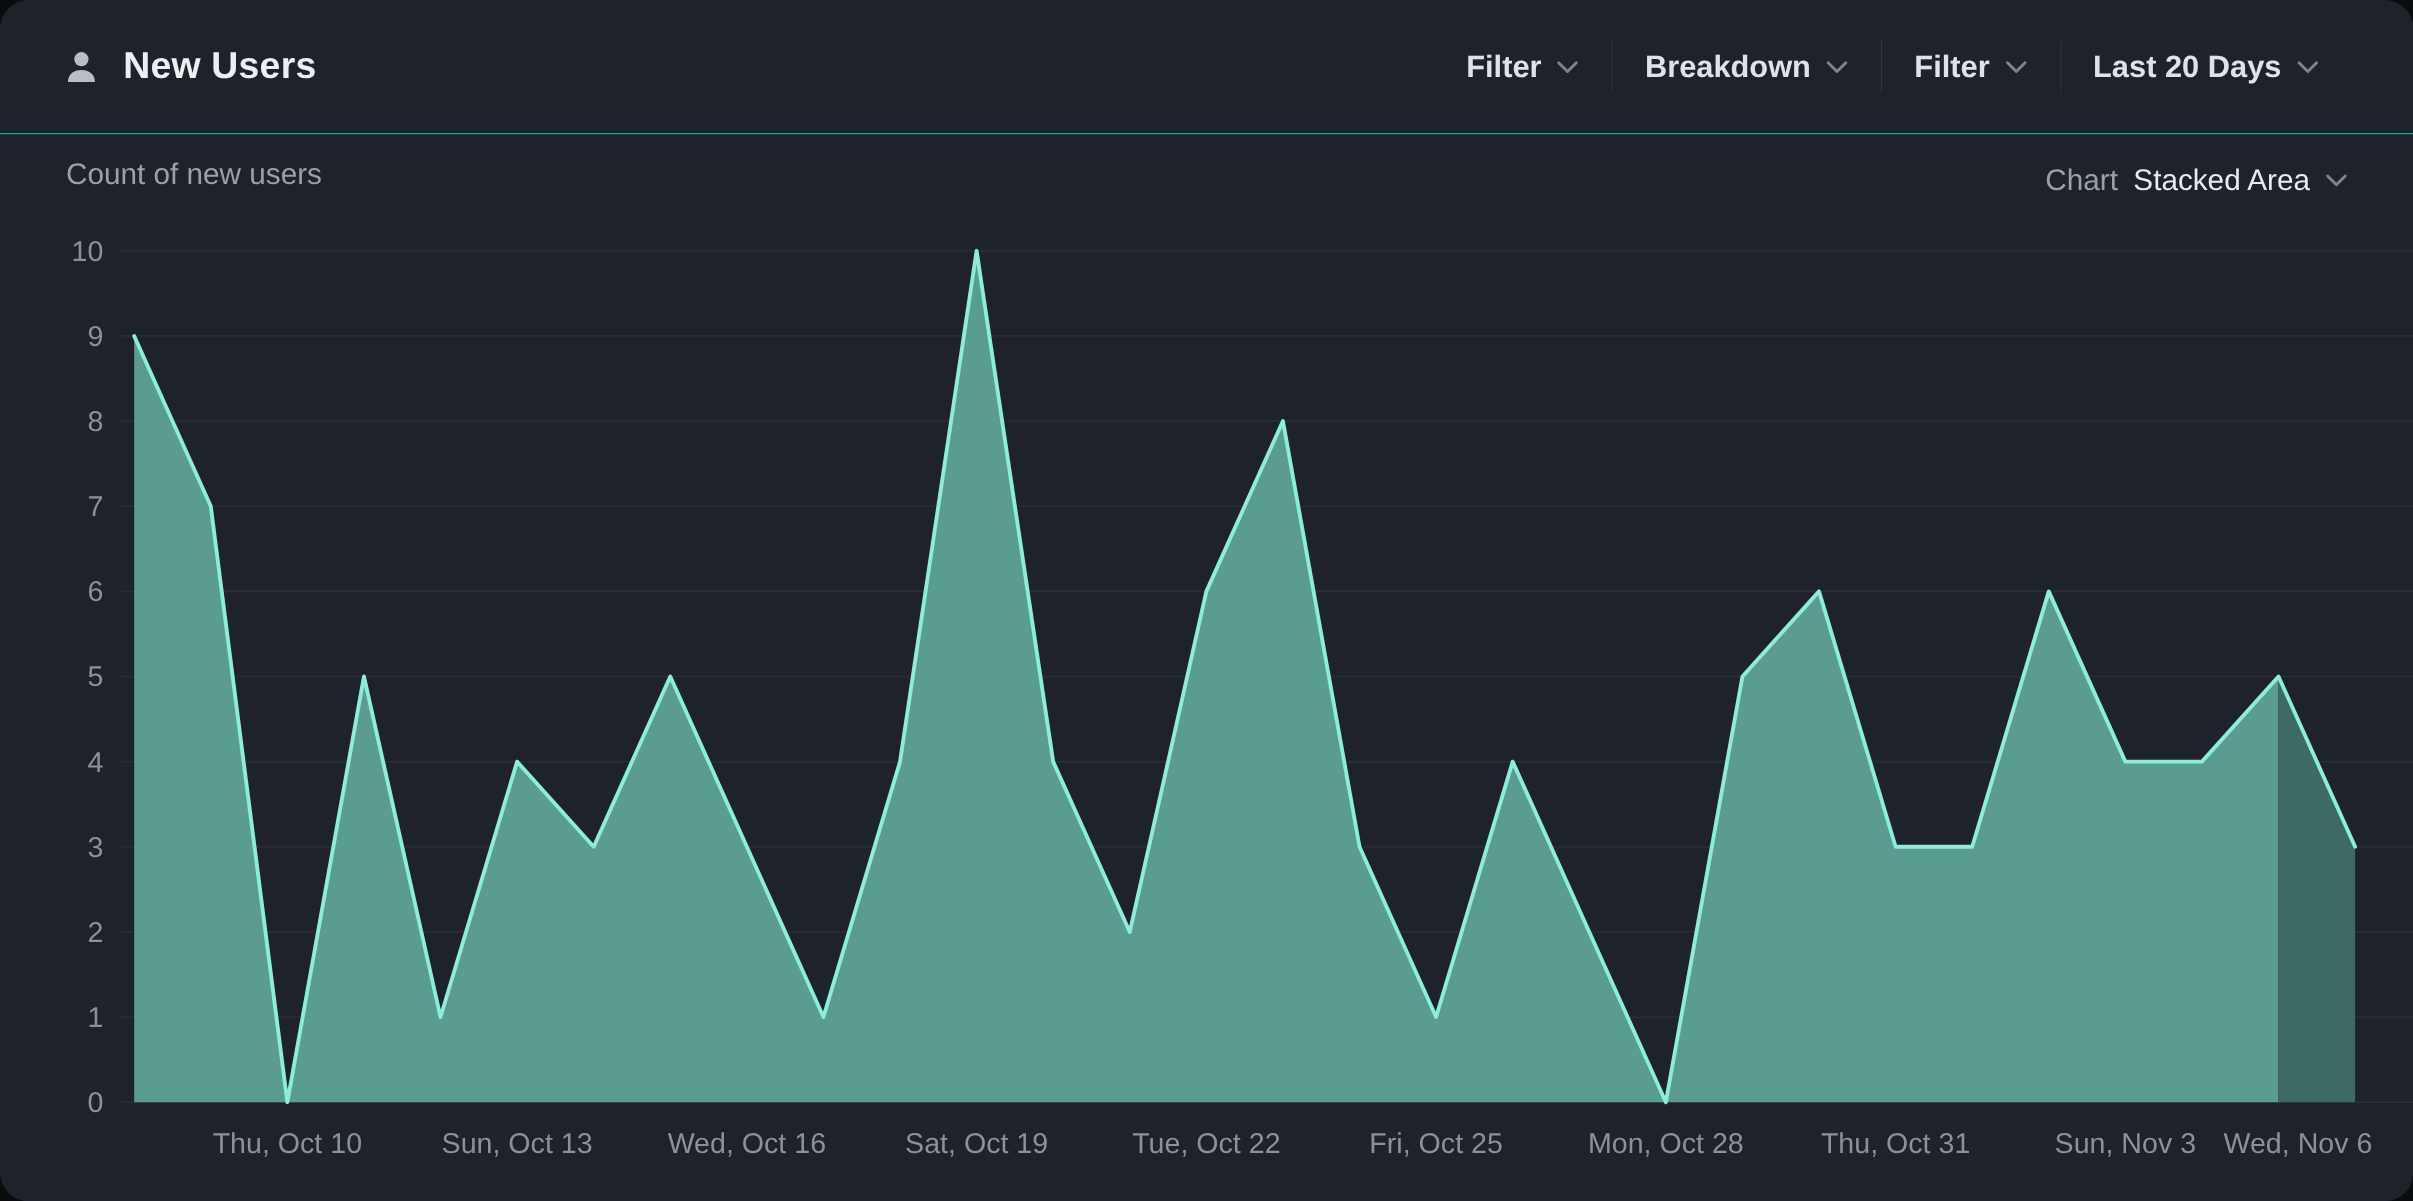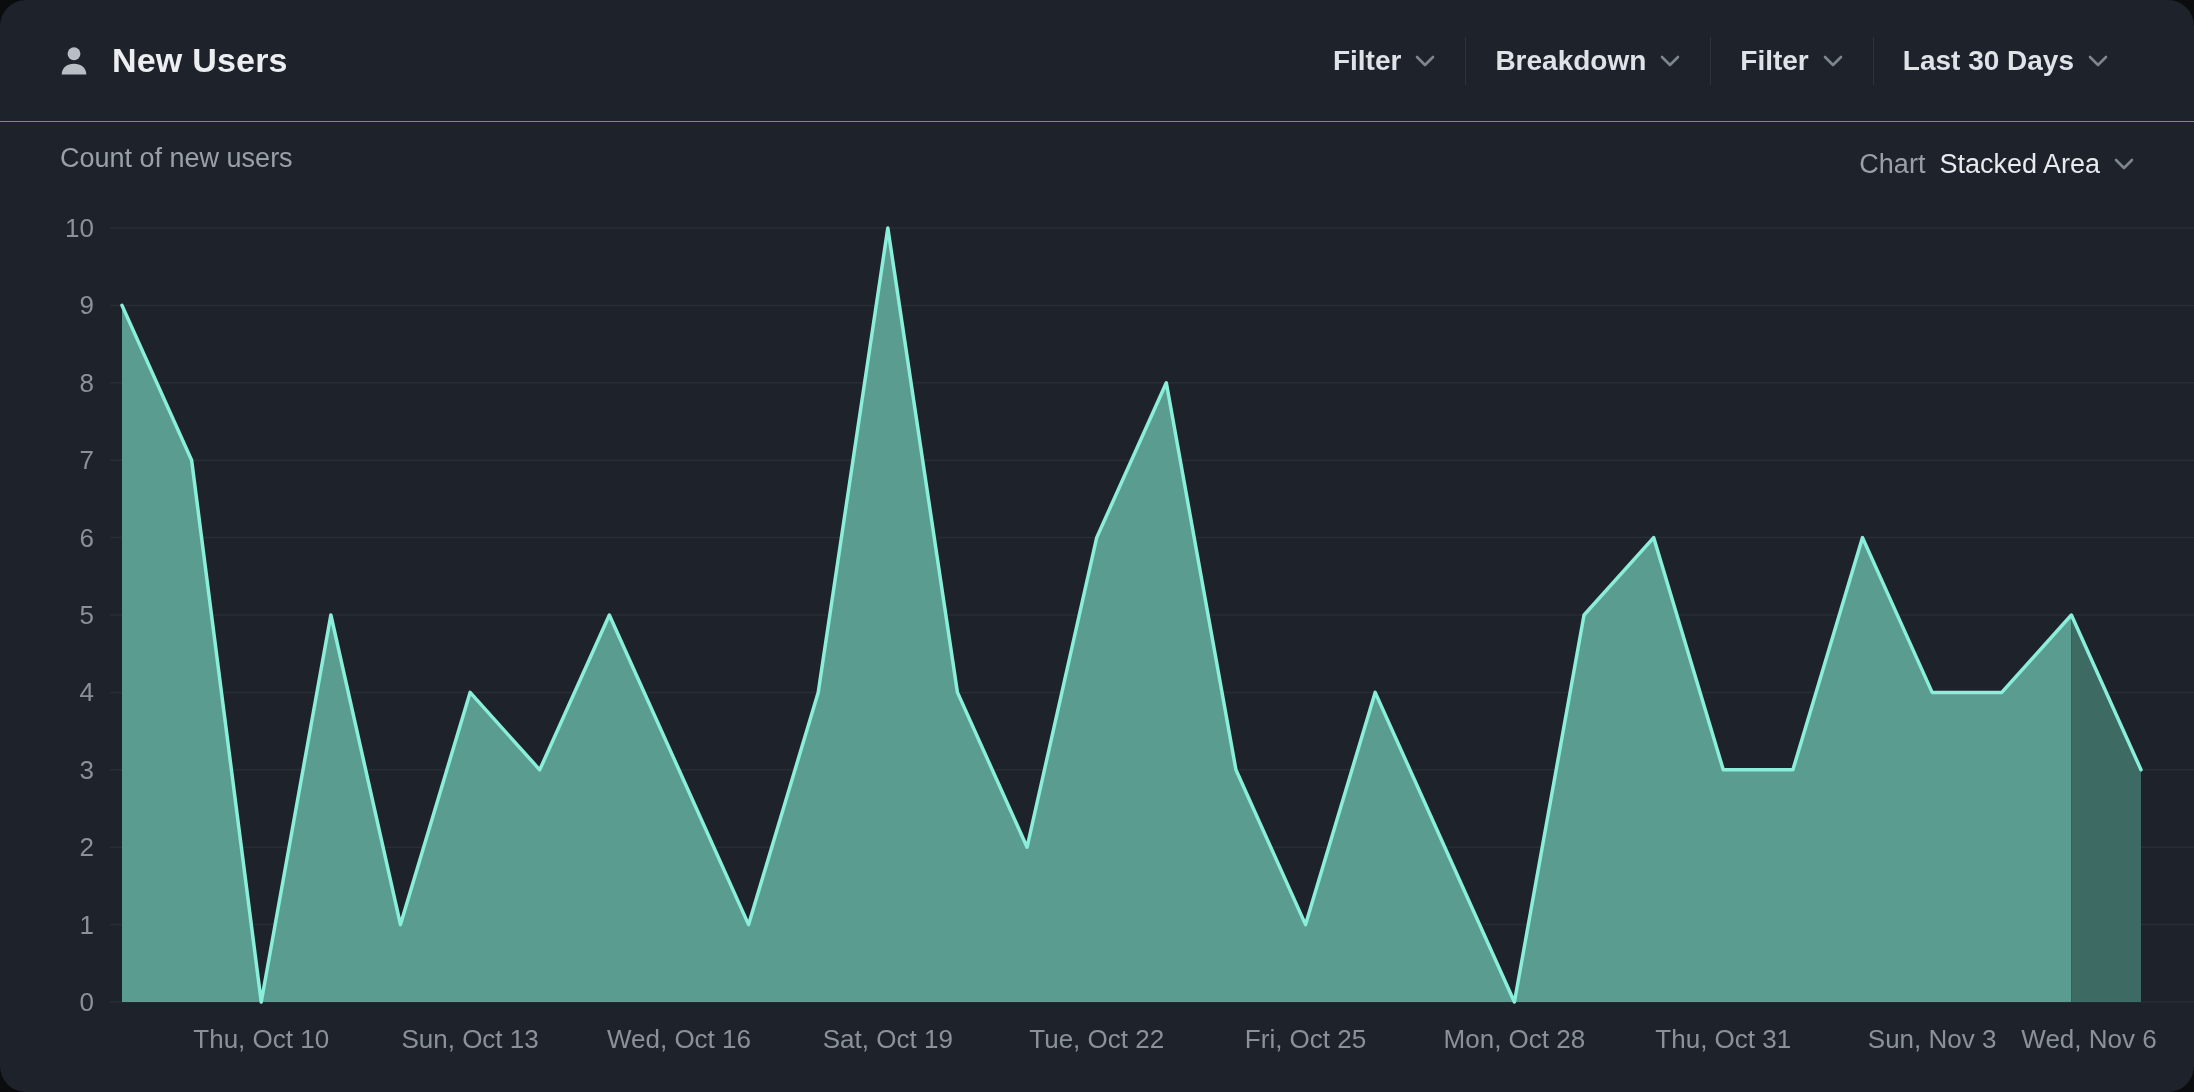--- a/index.html
+++ b/index.html
@@ -50,21 +50,21 @@
           <path d="M2 2 L10 10 L18 2" fill="none" stroke="#7f858f" stroke-width="2.6" stroke-linecap="round" stroke-linejoin="round"></path>
         </svg>
       </div>
       <div class="control">
         <span class="lbl">Filter</span>
         <svg class="chev" viewBox="0 0 20 12">
           <path d="M2 2 L10 10 L18 2" fill="none" stroke="#7f858f" stroke-width="2.6" stroke-linecap="round" stroke-linejoin="round"></path>
         </svg>
       </div>
       <div class="control">
-        <span class="lbl">Last 30 Days</span>
+        <span class="lbl">Last 20 Days</span>
         <svg class="chev" viewBox="0 0 20 12">
           <path d="M2 2 L10 10 L18 2" fill="none" stroke="#7f858f" stroke-width="2.6" stroke-linecap="round" stroke-linejoin="round"></path>
         </svg>
       </div>
     </div>
   </div>
 
   <div class="subheader">
     <span class="metric-label">Count of new users</span>
     <div class="chart-select">

